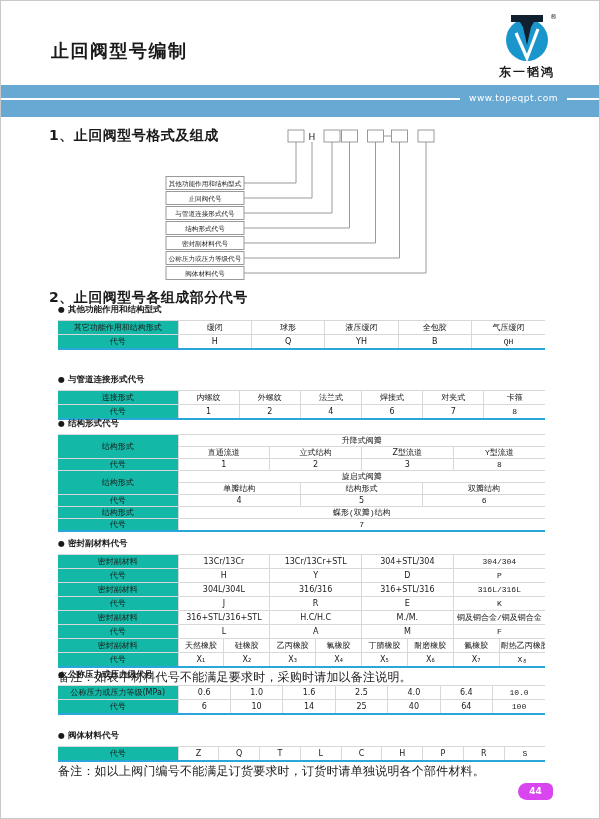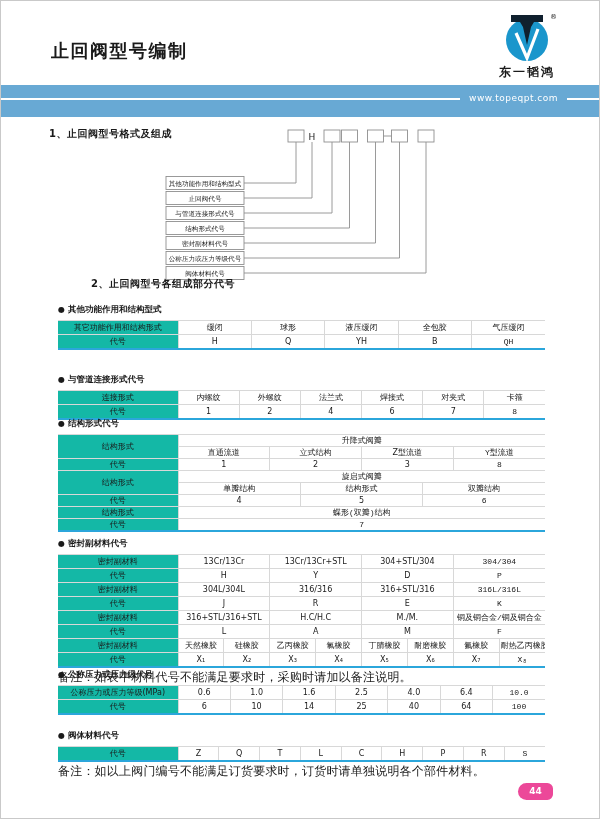--- a/index.html
+++ b/index.html
@@ -14,40 +14,40 @@
   .logo-text{font-size:12px;font-weight:bold;letter-spacing:2px;margin-top:1px;white-space:nowrap;}
   .reg-mark{position:absolute;left:63px;top:0;font-size:7px;}
   
   .banner{position:absolute;left:0;top:84px;width:598px;height:32px;background:#68a9d4;padding-left:20px;}
   .banner-line{position:absolute;left:0;top:13px;width:100%;height:2px;background:#fff;}
   .banner-site{
     position:absolute;right:52px;top:8px;background:#68a9d4;color:#fff;
     font-size:9px;padding:0 9px;letter-spacing:.5px;
   }
   
-  .sec-heading{position:absolute;left:48px;font-size:10px;font-weight:bold;letter-spacing:.5px;}
+  .sec-heading{position:absolute;left:48px;font-size:14px;font-weight:bold;letter-spacing:.5px;}
   
   .diagram{position:absolute;left:0;top:120px;}
   .diagram text{font-family:"DejaVu Sans","Liberation Sans",sans-serif;}
   
   .tblock{position:absolute;left:57px;width:487px;}
   .tbl-title{font-size:8.5px;font-weight:bold;margin-bottom:4px;}
   .tbl-title .bullet{font-size:8px;margin-right:3px;}
   table.tbl{width:487px;border-collapse:collapse;table-layout:fixed;
     font-size:8px;text-align:center;border-bottom:2px solid #2ba6db;}
   table.tbl td{border:1px solid #d8d8d8;height:13px;padding:0 1px;overflow:hidden;white-space:nowrap;}
   table.tbl.compact td{height:11px;}
   table.tbl td.g{background:#14b8a6;}
   table.tbl tr td:first-child{border-left:none;}
   table.tbl tr td:last-child{border-right:none;font-family:Liberation Mono, monospace;}
   .note{font-size:12px;margin-top:1px;letter-spacing:.2px;}
   
   .page-badge{
     position:absolute;right:46px;top:782px;width:35px;height:17px;line-height:17px;
-    background:#ec4899;color:#fff;font-size:9px;font-weight:bold;text-align:center;
+    background:#d946ef;color:#fff;font-size:9px;font-weight:bold;text-align:center;
     border-radius:9px 6px 6px 9px;
   }
 </style>
 </head>
 <body>
 
 <div class="page">
 
   <div class="doc-title">止回阀型号编制</div>
 
@@ -109,21 +109,21 @@
       <text x="204" y="64.5">其他功能作用和结构型式</text>
       <text x="204" y="79.5">止回阀代号</text>
       <text x="204" y="94.5">与管道连接形式代号</text>
       <text x="204" y="109.5">结构形式代号</text>
       <text x="204" y="124.5">密封副材料代号</text>
       <text x="204" y="139.5">公称压力或压力等级代号</text>
       <text x="204" y="154.5">阀体材料代号</text>
     </g>
   </svg>
 
-  <div class="sec-heading" style="top:276px;margin-left:42px;">2、止回阀型号各组成部分代号</div>
+  <div class="sec-heading" style="top:288px;">2、止回阀型号各组成部分代号</div>
 
   <div class="tblock" style="top:303px;">
     <div class="tbl-title">
       <span class="bullet">●</span><span>其他功能作用和结构型式</span>
     </div>
     <table class="tbl">
       <colgroup>
           <col style="width:120px">
           <col>
           <col>

